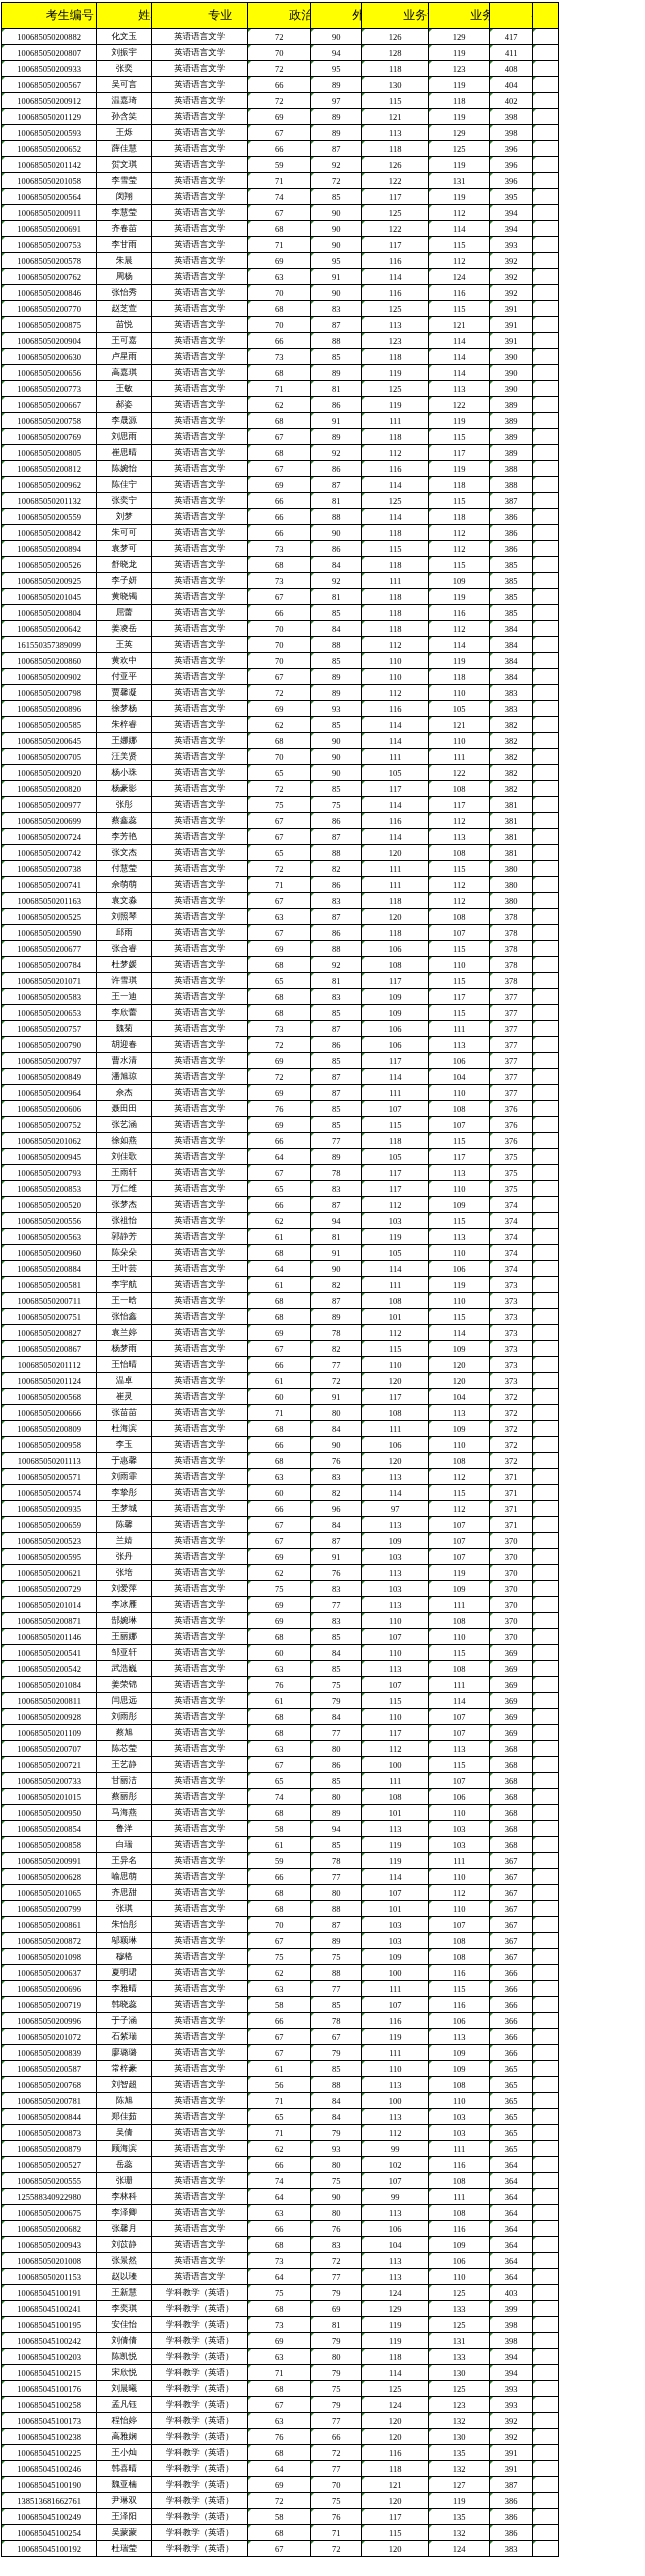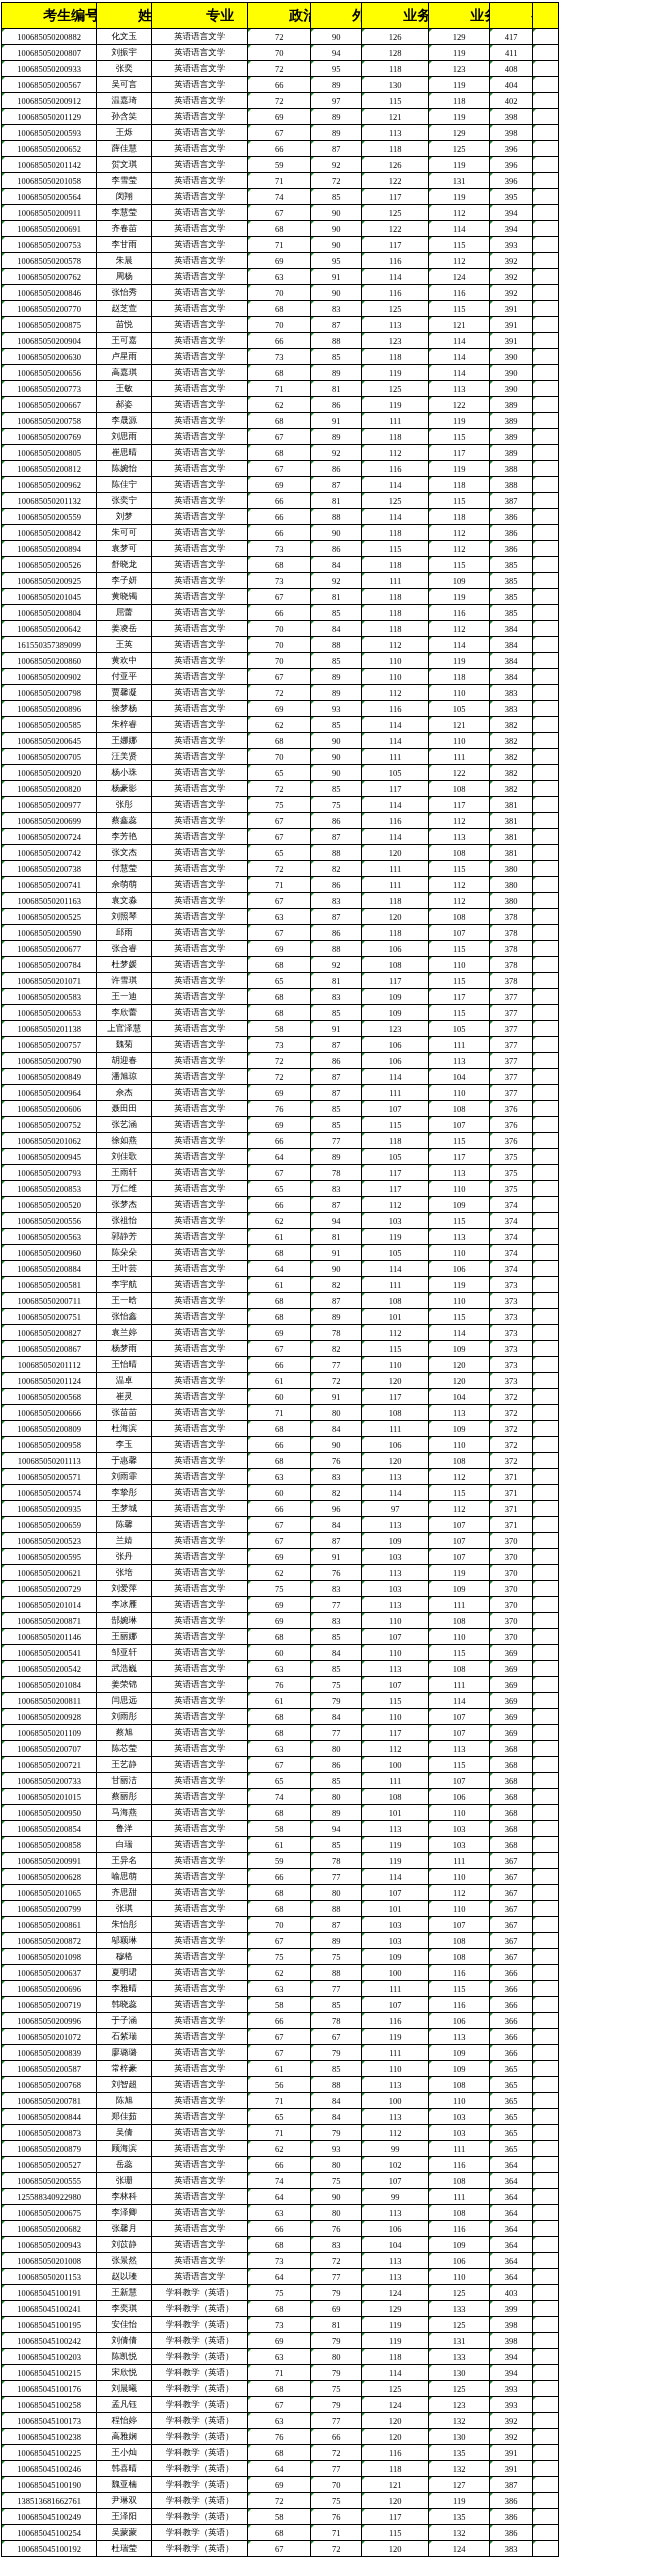--- a/index.html
+++ b/index.html
@@ -1,20 +1,20 @@
 <!DOCTYPE html>
 <html style="font-size:9.7px"><head>
 <meta charset="utf-8">
 <style>
   html,body{margin:0;padding:0;background:#ffffff;}
   body{width:646px;height:2576px;font-family:"Liberation Serif","DejaVu Serif",serif;color:#000;}
   table{border-collapse:collapse;table-layout:fixed;width:557px;margin:1.8px 0 0 1.2px;}
   th,td{border:0.6px solid #000;padding:0;text-align:center;vertical-align:middle;
         overflow:hidden;white-space:nowrap;position:relative;}
-  th{background:#FFFF00;height:25.5px;font-size:14px;font-weight:bold;padding-left:41px;}
+  th{background:#FFFF00;height:25.5px;font-size:12px;font-weight:normal;padding-left:41px;}
   td{height:15px;font-size:8.5px;background:#ffffff;}
   td.flag::before{content:"";position:absolute;top:0;left:0;width:0;height:0;
         border-top:3px solid #1E8A1E;border-right:3px solid transparent;}
 </style>
 </head>
 <body>
 
 <table>
   <colgroup>
     <col style="width:95px">
@@ -717,49 +717,49 @@
         <td>李欣蕾</td>
         <td>英语语言文学</td>
         <td class="flag">68</td>
         <td class="flag">85</td>
         <td class="flag">109</td>
         <td class="flag">115</td>
         <td class="flag">377</td>
         <td class="flag"></td>
       </tr>
       <tr>
-        <td class="flag">100685050201138</td>
-        <td>上官泽慧</td>
-        <td>英语语言文学</td>
-        <td class="flag">58</td>
-        <td class="flag">91</td>
-        <td class="flag">123</td>
-        <td class="flag">105</td>
-        <td class="flag">377</td>
-        <td class="flag"></td>
-      </tr>
-      <tr>
         <td class="flag">100685050200757</td>
         <td>魏菊</td>
         <td>英语语言文学</td>
         <td class="flag">73</td>
         <td class="flag">87</td>
         <td class="flag">106</td>
         <td class="flag">111</td>
         <td class="flag">377</td>
         <td class="flag"></td>
       </tr>
       <tr>
         <td class="flag">100685050200790</td>
         <td>胡迎春</td>
         <td>英语语言文学</td>
         <td class="flag">72</td>
         <td class="flag">86</td>
         <td class="flag">106</td>
         <td class="flag">113</td>
+        <td class="flag">377</td>
+        <td class="flag"></td>
+      </tr>
+      <tr>
+        <td class="flag">100685050200797</td>
+        <td>曹水清</td>
+        <td>英语语言文学</td>
+        <td class="flag">69</td>
+        <td class="flag">85</td>
+        <td class="flag">117</td>
+        <td class="flag">106</td>
         <td class="flag">377</td>
         <td class="flag"></td>
       </tr>
       <tr>
         <td class="flag">100685050200849</td>
         <td>潘旭琼</td>
         <td>英语语言文学</td>
         <td class="flag">72</td>
         <td class="flag">87</td>
         <td class="flag">114</td>

